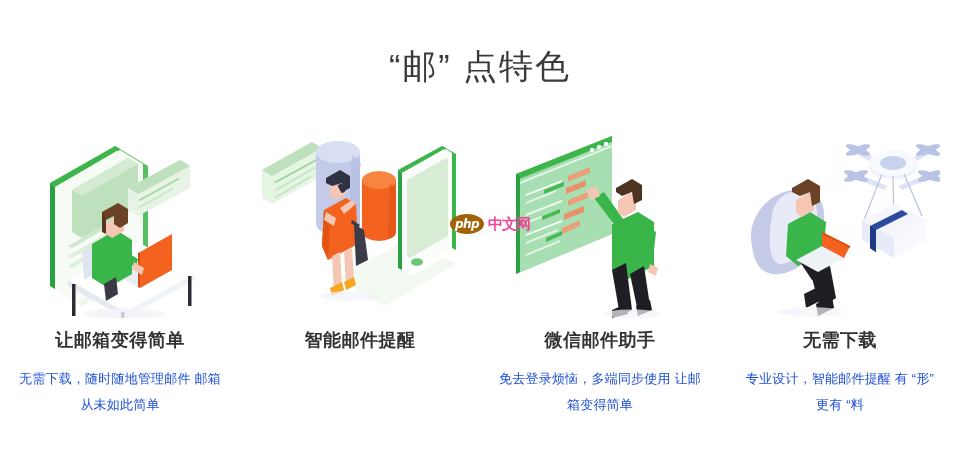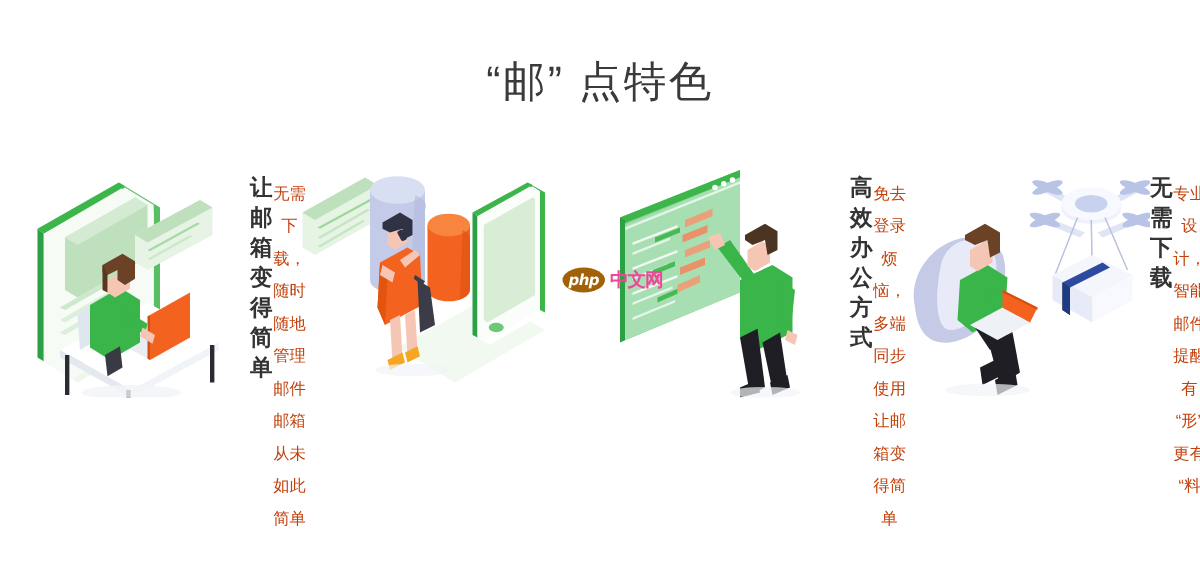--- a/index.html
+++ b/index.html
@@ -42,21 +42,22 @@
     top: 128px;
     left: 0;
     width: 960px;
     display: flex;
     flex-direction: row;
     align-items: flex-start;
   }
   .feature-col {
     width: 240px;
     display: flex;
-    align-items: flex-start;
+    flex-direction: column;
+    align-items: center;
   }
   .illus {
     width: 200px;
     height: 190px;
     position: relative;
   }
   .illus svg { display: block; }
 
   .feature-title {
     margin-top: 10px;
@@ -64,21 +65,21 @@
     font-weight: bold;
     color: #333333;
     letter-spacing: 0.5px;
     text-align: center;
     line-height: 24px;
   }
   .feature-desc {
     margin-top: 14px;
     width: 205px;
     font-size: 13px;
-    color: #c2410c;
+    color: #1d4ed8;
     text-align: center;
     line-height: 26px;
     letter-spacing: 0.2px;
   }
 
   
   .watermark {
     position: absolute;
     left: 438px;
     top: 212px;
@@ -241,20 +242,21 @@
 
             <path d="M70 160 L82 154 L84 162 L72 168 Z" fill="#f5a623"></path>
             <path d="M84 154 L94 149 L96 157 L86 162 Z" fill="#f5a623"></path>
 
             <path d="M94 96 L104 102 L108 132 L96 138 Z" fill="#3c3c48"></path>
             <path d="M92 92 L100 97 L98 100 L91 95 Z" fill="#3c3c48"></path>
           </g>
           <ellipse cx="90" cy="168" rx="30" ry="5" fill="#f2f4f8" opacity="0.7"></ellipse>
         </svg>
       </div>
+      <div class="feature-title">智能邮件提醒</div>
     </div>
 
     <div class="feature-col">
       <div class="illus">
         <svg width="200" height="190" viewBox="0 0 200 190" xmlns="http://www.w3.org/2000/svg">
 
           <g>
             <path d="M16 46 L112 8 L112 106 L16 146 Z" fill="#8dd39a"></path>
             <path d="M16 46 L112 8 L112 14 L16 52 Z" fill="#3cb54a"></path>
             <path d="M16 46 L20 48 L20 144 L16 146 Z" fill="#2ba044"></path>
@@ -299,21 +301,21 @@
             <path d="M116 60 L132 51 L142 57 L142 72 L134 76 L132 64 L122 68 L116 64 Z" fill="#4b3522"></path>
 
             <path d="M112 142 L126 135 L132 182 L120 188 Z" fill="#1e1e24"></path>
             <path d="M130 146 L144 138 L150 178 L138 184 Z" fill="#1e1e24"></path>
             <path d="M112 182 L126 176 L128 186 L112 190 Z" fill="#1e1e24"></path>
             <path d="M136 178 L150 172 L152 182 L138 188 Z" fill="#1e1e24"></path>
           </g>
           <ellipse cx="132" cy="186" rx="28" ry="4.5" fill="#f2f4f8" opacity="0.7"></ellipse>
         </svg>
       </div>
-      <div class="feature-title">高效办公方式</div>
+      <div class="feature-title">微信邮件助手</div>
       <div class="feature-desc">免去登录烦恼，多端同步使用 让邮箱变得简单</div>
     </div>
 
     <div class="feature-col">
       <div class="illus">
         <svg width="200" height="190" viewBox="0 0 200 190" xmlns="http://www.w3.org/2000/svg">
 
           <g>
 
             <path d="M120 22 L150 38 L146 42 L116 26 Z" fill="#dfe5f5"></path>

